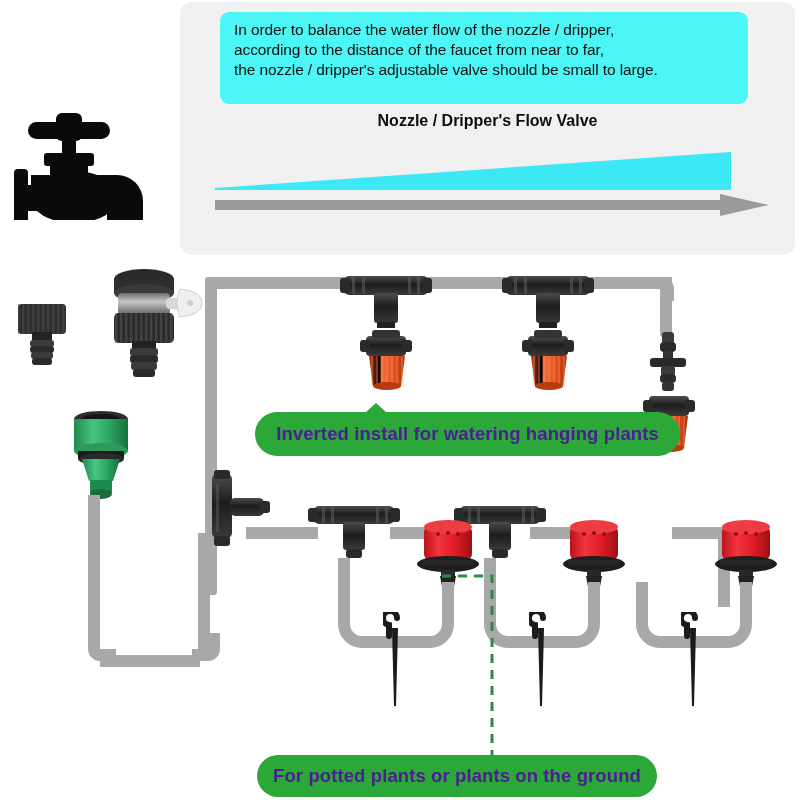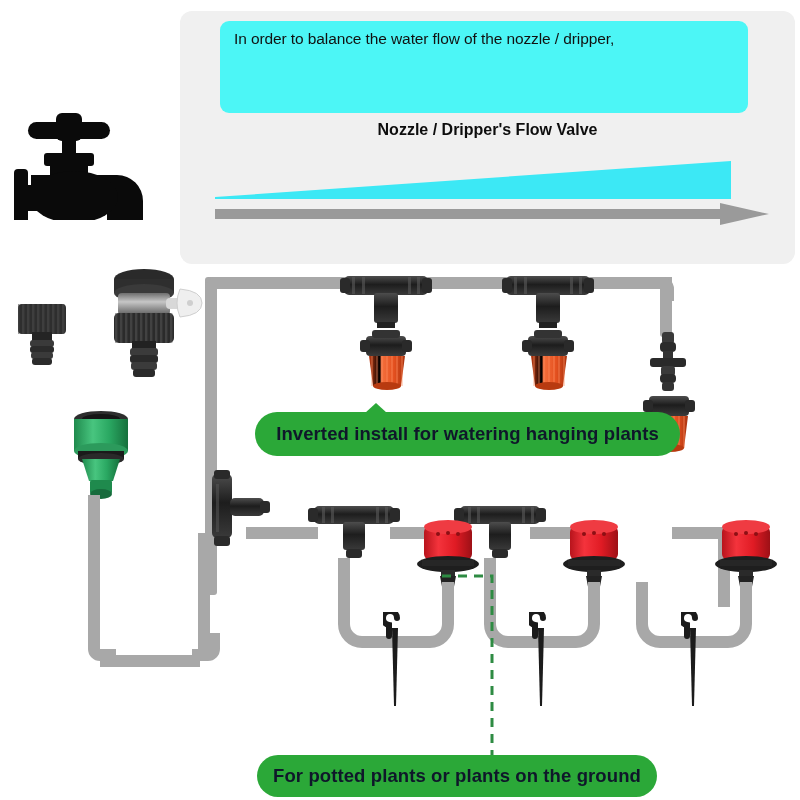--- a/index.html
+++ b/index.html
@@ -1,51 +1,53 @@
 <!DOCTYPE html>
 <html><head>
 <meta charset="utf-8">
 <style>
   html,body{margin:0;padding:0;}
   body{width:800px;height:800px;background:#fff;font-family:"Liberation Sans",sans-serif;overflow:hidden;position:relative;}
   #stage{position:absolute;inset:0;width:800px;height:800px;}
 
   
-  .panel{position:absolute;left:180px;top:2px;width:615px;height:253px;background:#f0f0f0;border-radius:12px;margin-top:9px;}
+  .panel{position:absolute;left:180px;top:2px;width:615px;height:253px;background:#f0f0f0;border-radius:12px;}
   .cyanbox{position:absolute;left:40px;top:10px;width:528px;height:92px;background:#4cf6f6;border-radius:9px;
            padding:8px 14px 0 14px;box-sizing:border-box;}
   .cyanbox p{margin:0;font-size:15.5px;line-height:20px;color:#111;font-weight:400;letter-spacing:-.1px;}
   .chart-title{position:absolute;left:0;top:110px;width:615px;text-align:center;font-size:16px;font-weight:bold;color:#0d0d0d;}
   .wedge{position:absolute;left:35px;top:148px;width:516px;height:40px;}
   .axis{position:absolute;left:35px;top:192px;width:554px;height:22px;}
   .axis-label{position:absolute;left:0;top:218px;width:615px;text-align:center;font-size:19px;font-weight:bold;color:#0d0d0d;}
 
   
   .art{position:absolute;}
 
   
   .tube{position:absolute;background:#a8a8a8;}
 
   
   .pill{position:absolute;background:#2ba838;border-radius:22px;display:flex;align-items:center;justify-content:center;
-        color:#0f172a;font-size:18.5px;font-weight:600;letter-spacing:.1px;}
+        color:#4c1d95;font-size:18.5px;font-weight:600;letter-spacing:.1px;}
   .pill-top{left:255px;top:412px;width:425px;height:44px;}
   .pill-bot{left:257px;top:755px;width:400px;height:42px;}
   .pill-notch{position:absolute;left:110px;top:-9px;width:0;height:0;
               border-left:11px solid transparent;border-right:11px solid transparent;border-bottom:10px solid #2ba838;}
 </style>
 </head>
 <body>
 
 <div id="stage">
 
   <div class="panel">
 
     <div class="cyanbox">
       <p>In order to balance the water flow of the nozzle / dripper,</p>
+      <p>according to the distance of the faucet from near to far,</p>
+      <p>the nozzle / dripper's adjustable valve should be small to large.</p>
     </div>
 
     <div class="chart-title">Nozzle / Dripper's Flow Valve</div>
 
     <svg class="wedge" viewBox="0 0 516 40" preserveAspectRatio="none">
       <polygon points="0,38 516,2 516,40 0,40" fill="#3ce8f5"></polygon>
     </svg>
 
     <svg class="axis" viewBox="0 0 554 22">
       <rect x="0" y="6" width="520" height="10" fill="#9a9a9a"></rect>

